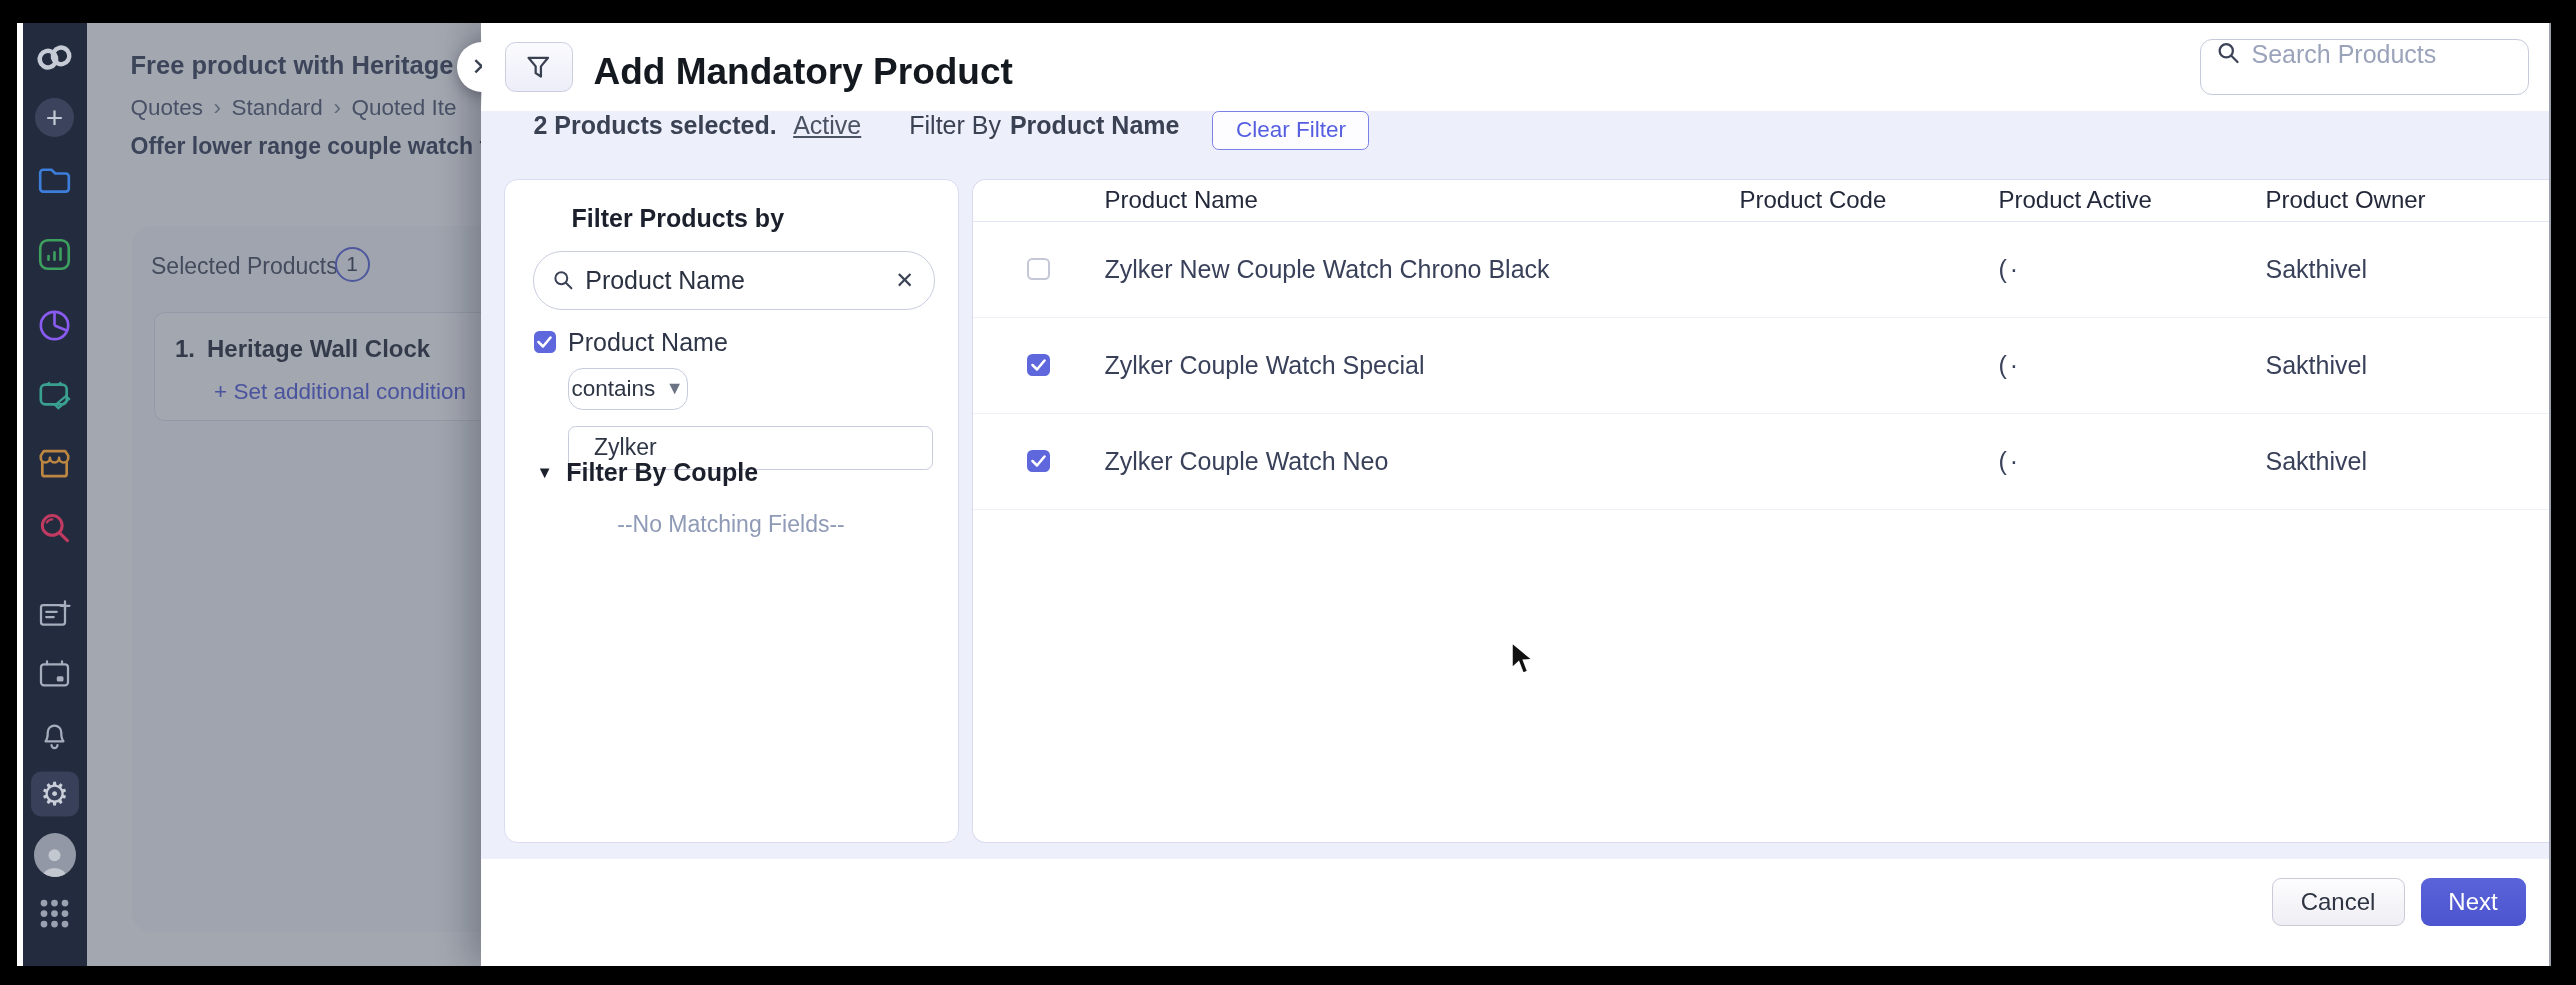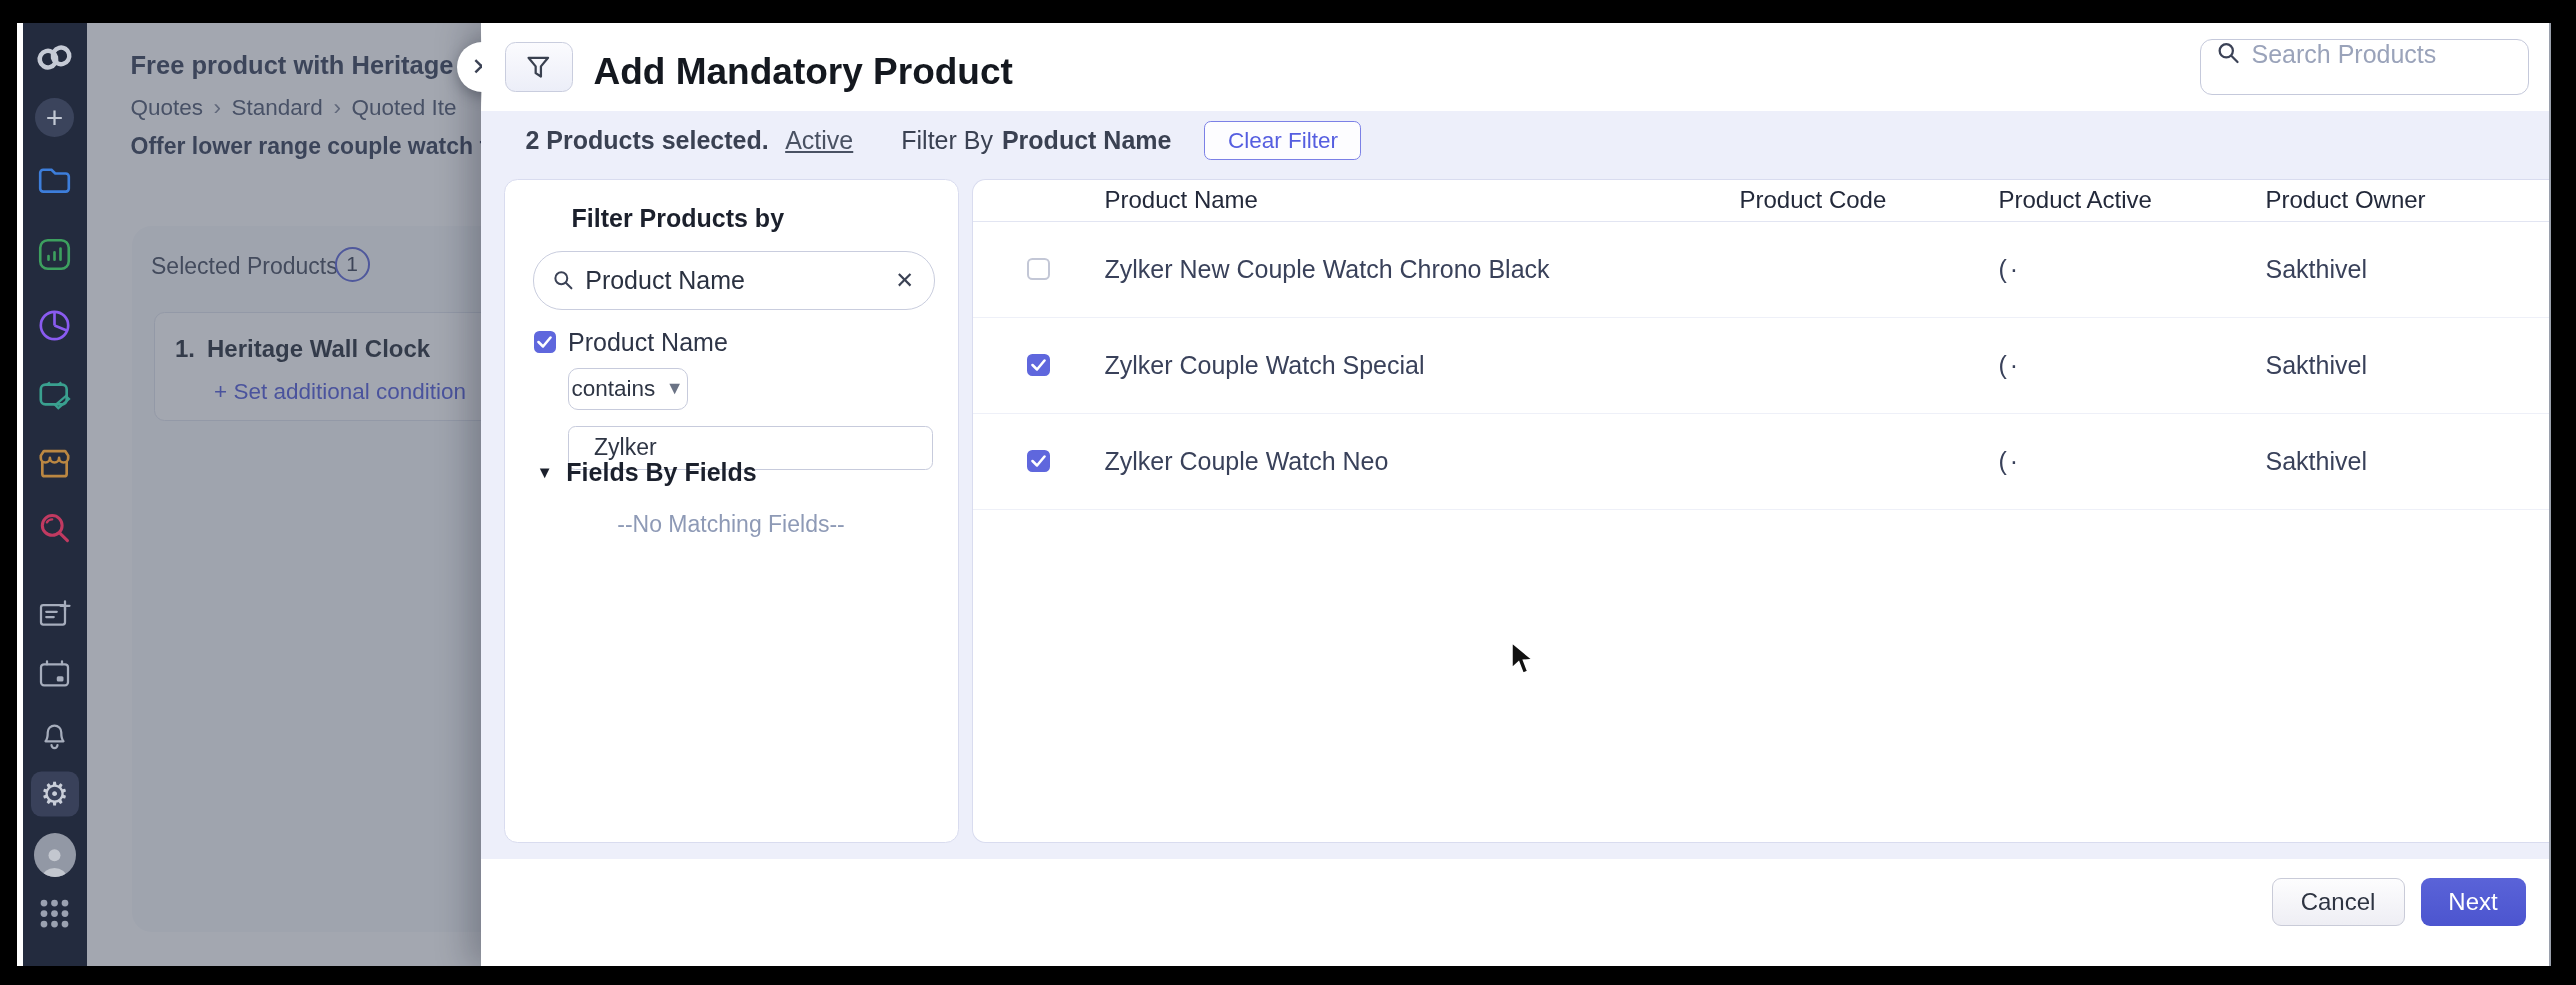--- a/index.html
+++ b/index.html
@@ -57,22 +57,22 @@
                    background:linear-gradient(#fbfbfe,#eceef8); border:1.5px solid #c9cdde;
                    display:flex; align-items:center; justify-content:center; }
   .m-title { position:absolute; left:113px; top:28.6px; font-size:37px; font-weight:bold; color:#14181f; }
   .m-search { position:absolute; left:1719px; top:16.5px; width:329px; height:56px; border-radius:12px;
               border:1.5px solid #c5c9db; background:#fff; display:flex; align-items:flex-start; padding:0 16.5px; }
   .m-search input { border:none; outline:none; font-size:25px; color:#2a3140; width:100%;
                     margin-left:12px; font-family:"Liberation Sans", sans-serif; background:transparent; }
   .m-search input::placeholder { color:#9aa3ba; }
 
   .m-body { position:absolute; left:0; top:88px; width:100%; height:748px; background:#edeffa; }
-  .sel-bar { position:absolute; left:0; top:0; width:100%; height:60px;
-             display:flex; align-items:center; padding-left:45px; }
+  .sel-bar { position:absolute; left:8px; top:0; width:100%; height:60px;
+             display:flex; padding-left:45px; }
   .sel-count { font-size:25px; font-weight:bold; color:#3a4152; }
   .clear-link { font-size:25px; color:#4a5263; text-decoration:underline; margin-left:16.5px; cursor:pointer; }
   .fby { font-size:25px; color:#3a4152; margin-left:48px; }
   .fby b { margin-left:9px; }
   .clear-filter-btn { margin-left:33px; height:39px; padding:0 22.5px; border-radius:6.8px;
                       border:1.5px solid #7b80e6; background:#fdfdff; color:#555ee0; font-size:22.5px;
                       font-family:"Liberation Sans", sans-serif; }
 
   
   .filter-card { position:absolute; left:23px; top:68px; width:455px; height:664px; background:#fff;
@@ -81,21 +81,21 @@
   .fc-search { position:absolute; left:28px; top:71px; width:402px; height:59px; border-radius:29px;
                border:1.5px solid #c9cdde; display:flex; align-items:center; padding:0 19.5px; background:#fff; }
   .fc-search input { border:none; outline:none; font-size:25px; color:#2a3140; width:100%;
                      margin-left:12px; font-family:"Liberation Sans", sans-serif; background:transparent; }
   .fc-clear-x { font-size:22.5px; color:#3b4254; margin-left:6px; }
   .cb { width:22.5px; height:22.5px; border-radius:5.3px; border:2.3px solid #c3c7d6; background:#fff;
         display:flex; align-items:center; justify-content:center; flex:0 0 auto; }
   .cb.checked { background:#5f67dd; border-color:#5f67dd; }
   .fc-field-row { position:absolute; left:29px; top:148px; display:flex; align-items:center; }
   .fc-field-label { font-size:25px; color:#2e3547; margin-left:12px; }
-  .fc-operator { position:absolute; left:63px; top:188px; width:120px; height:42px; border-radius:10px;
+  .fc-operator { position:absolute; left:63px; top:188px; width:120px; height:42px; border-radius:15px;
                  border:1.5px solid #c7cbdc; background:#fff; font-size:22.5px; color:#2e3544;
                  display:flex; align-items:center; justify-content:center; gap:10.5px;
                  font-family:"Liberation Sans", sans-serif; }
   .caret-down { color:#6b7385; font-size:18px; }
   .fc-value { position:absolute; left:63px; top:246px; width:365px; height:44px; border-radius:7.5px;
               border:1.5px solid #c7cbdc; background:#fff; font-size:23px; color:#2e3544;
               padding-left:25.5px; outline:none; font-family:"Liberation Sans", sans-serif; }
   .fc-fields-head { position:absolute; left:32px; top:277px; display:flex; align-items:center; gap:13.5px; }
   .fc-fields-head { top:278px; }
   .fc-fields-title { font-size:25px; font-weight:bold; color:#1b202c; }
@@ -300,21 +300,21 @@
 
           <button class="fc-operator">
             <span>contains</span>
             <span class="caret-down">▼</span>
           </button>
 
           <input class="fc-value" value="Zylker" style="">
 
           <div class="fc-fields-head">
             <span class="caret-solid">▼</span>
-            <span class="fc-fields-title">Fields By Fields</span>
+            <span class="fc-fields-title">Filter By Couple</span>
           </div>
           <div class="fc-nofields">--No Matching Fields--</div>
         </div>
 
         <div class="list-card">
           <div class="thead">
             <div class="th"></div>
             <div class="th">Product Name</div>
             <div class="th">Product Code</div>
             <div class="th">Product Active</div>

